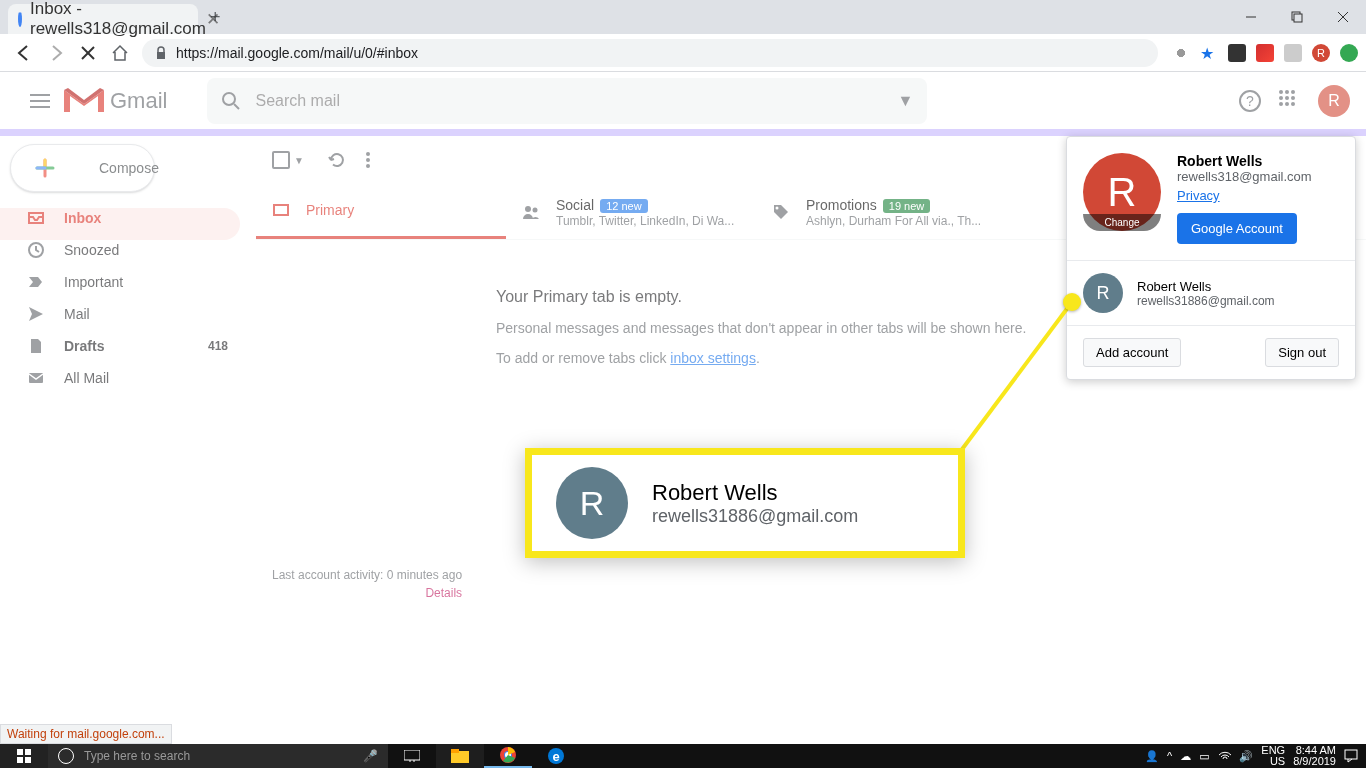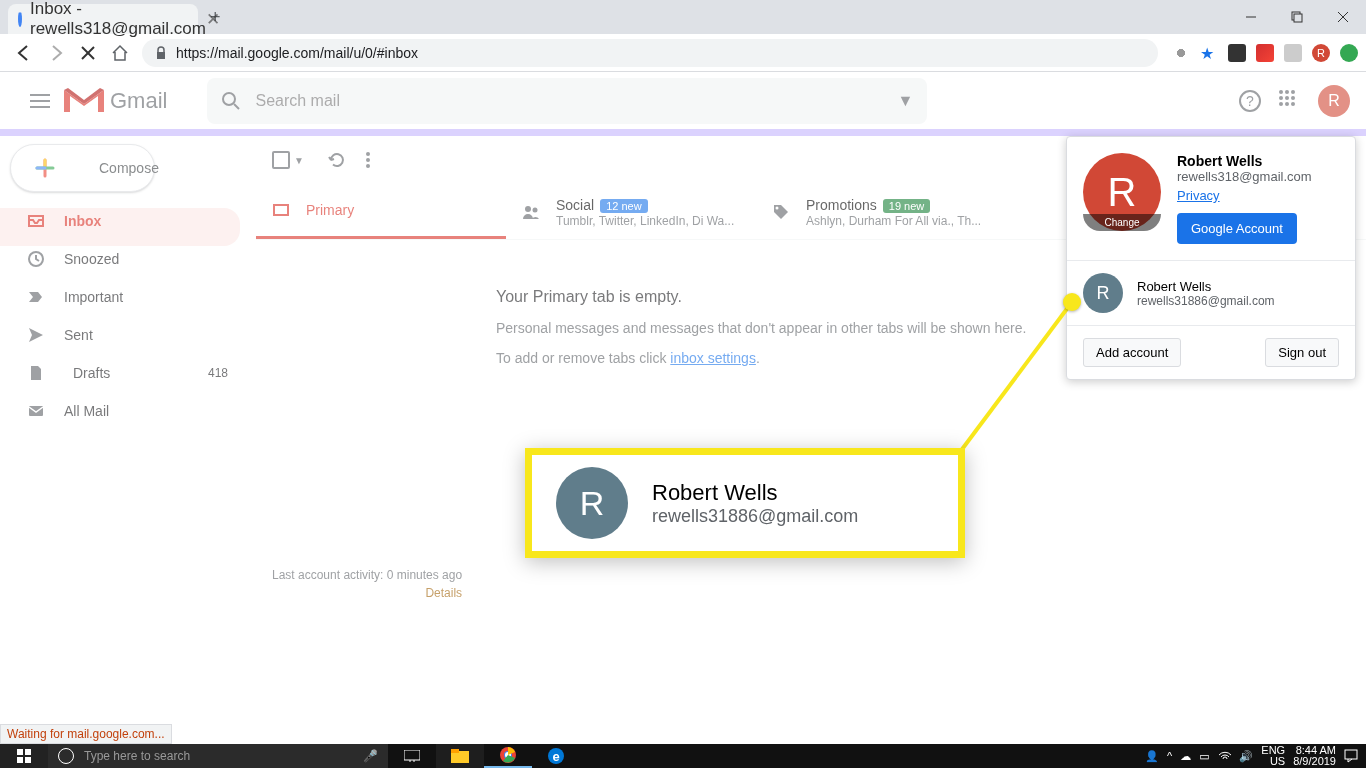--- a/index.html
+++ b/index.html
@@ -35,25 +35,25 @@
 .header-right { margin-left: auto; display: flex; align-items: center; gap: 16px; }
 .support-icon, .apps-icon { width: 24px; height: 24px; color: #5f6368; }
 .avatar-header { width: 32px; height: 32px; border-radius: 50%; background: #d14836; color: #fff; display: flex; align-items: center; justify-content: center; font-size: 16px; }
 
 
 .content { display: flex; height: calc(100% - 72px - 64px - 24px); }
 .sidebar { width: 256px; padding-top: 8px; }
 .compose-btn { height: 48px; background: #fff; border: 1px solid #dadce0; border-radius: 24px; display: flex; align-items: center; padding: 0 22px; margin: 0 0 16px 10px; box-shadow: 0 1px 2px rgba(60,64,67,0.3); width: 145px; gap: 28px; }
 .compose-plus { font-size: 24px; margin-right: 14px; }
 .compose-text { font-size: 14px; color: #3c4043; font-weight: 500; }
-.nav-item { height: 38px; display: flex; align-items: center; padding: 0 12px 12px 26px; font-size: 14px; color: #202124; border-radius: 0 16px 16px 0; margin-right: 16px; }
+.nav-item { height: 32px; display: flex; align-items: center; padding: 0 12px 12px 26px; font-size: 14px; color: #202124; border-radius: 0 16px 16px 0; margin-right: 16px; }
 .nav-item.active { background: #fce8e6; color: #d93025; font-weight: bold; }
 .nav-item-icon { width: 20px; margin-right: 18px; display: flex; justify-content: center; }
 .nav-item-count { margin-left: auto; font-size: 12px; }
-.nav-item.bold { font-weight: normal; gap: 9px; }
+.nav-item.bold { font-weight: bold; }
 
 
 .main { flex: 1; display: flex; flex-direction: column; position: relative; }
 .toolbar { height: 48px; display: flex; align-items: center; padding: 0 16px; }
 .checkbox-sel { width: 18px; height: 18px; border: 2px solid #5f6368; border-radius: 2px; margin-right: 4px; }
 .tb-dropdown { color: #5f6368; font-size: 10px; margin-right: 24px; }
 .tb-icon { color: #5f6368; margin-right: 20px; }
 
 .tabs { height: 56px; display: flex; border-bottom: 1px solid #f1f3f4; }
 .tab-item { width: 250px; display: flex; align-items: center; padding: 0 16px; position: relative; }
@@ -278,21 +278,21 @@
           </svg>
         </span>
       <span>Important</span>
     </div>
     <div class="nav-item">
       <span class="nav-item-icon">
           <svg width="18" height="18">
             <path d="M2 2 L16 9 L2 16 L5 9 Z" fill="#5f6368"></path>
           </svg>
         </span>
-      <span>Sent</span>
+      <span>Mail</span>
     </div>
     <div class="nav-item bold">
       <span class="nav-item-icon">
           <svg width="18" height="18">
             <path d="M4 2 H11 L14 5 V16 H4 Z" fill="#5f6368"></path>
           </svg>
         </span>
       <span>Drafts</span>
       <span class="nav-item-count">418</span>
     </div>
@@ -363,21 +363,21 @@
 
     <div class="empty-state">
       <h2>Your Primary tab is empty.</h2>
       <p>Personal messages and messages that don't appear in other tabs will be shown here.</p>
       <p><span>To add or remove tabs click </span><a href="#">inbox settings</a><span>.</span></p>
     </div>
 
     <div class="footer-info">
       <div class="footer-right" style="text-align:right">
         <div>Last account activity: 0 minutes ago</div>
-        <div><a href="#" style="color:#a16207;text-decoration:none">Details</a></div>
+        <div><a href="#" style="color:#be185d;text-decoration:none">Details</a></div>
       </div>
     </div>
   </div>
 </div>
 
 <div class="overlay-dim"></div>
 
 <div class="account-popup">
   <div class="popup-main">
     <div class="popup-avatar">

